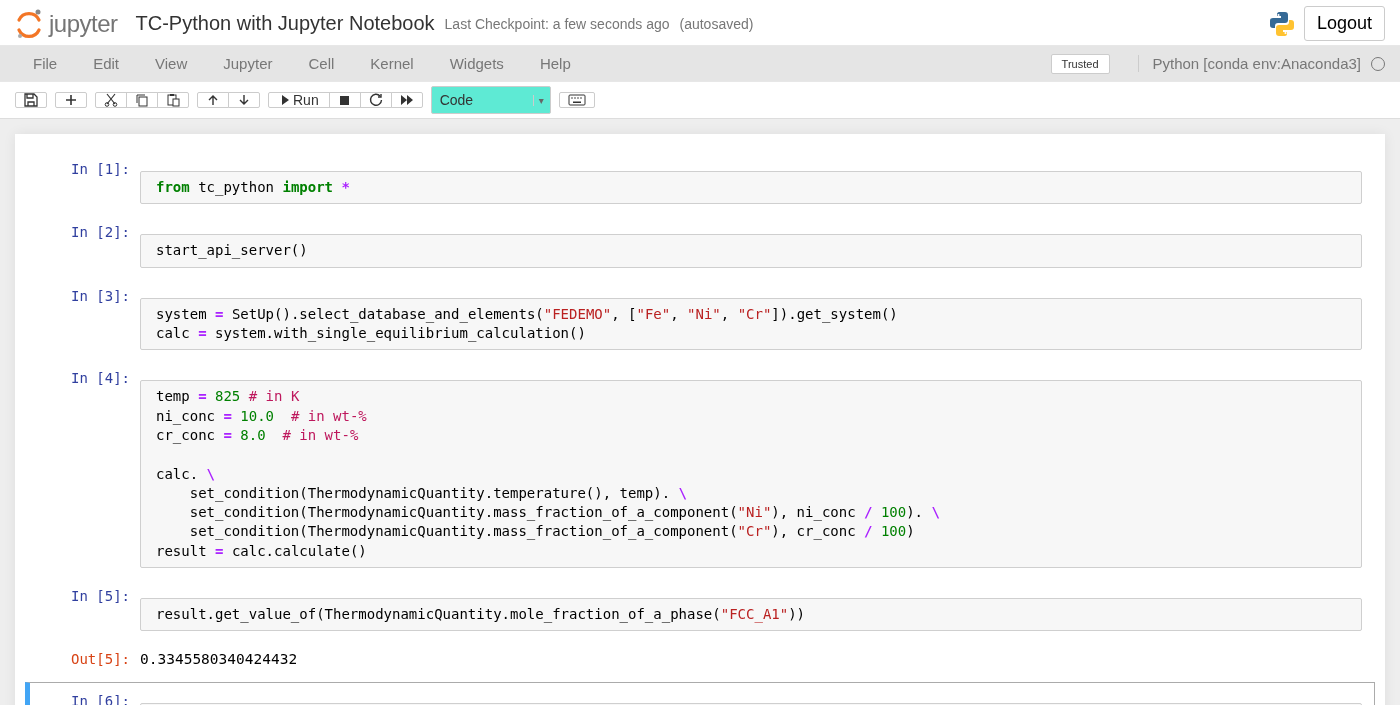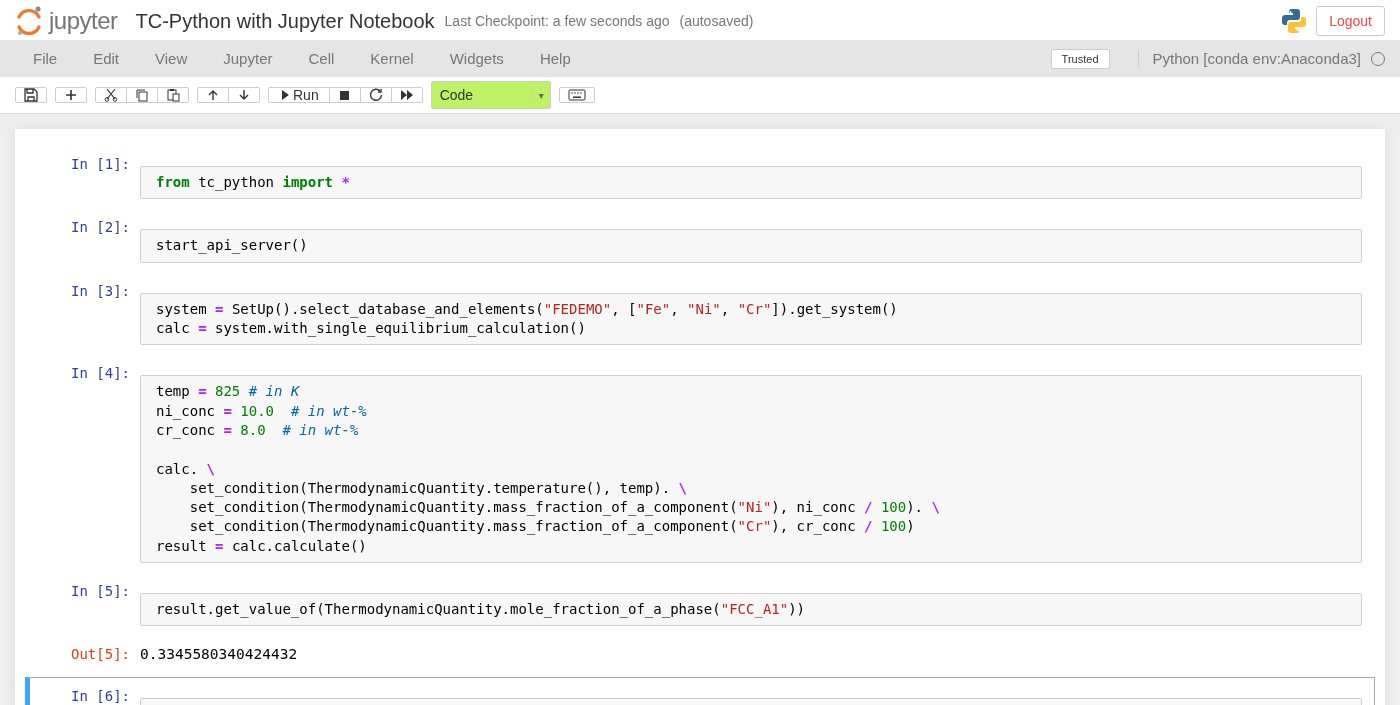--- a/index.html
+++ b/index.html
@@ -41,22 +41,22 @@
   font-size: 14px;
   margin-left: 10px;
 }
 .header-spacer { flex: 1; }
 .python-logo { margin-right: 8px; }
 .logout-btn {
   background: #fff;
   border: 1px solid #ccc;
   border-radius: 3px;
   padding: 6px 12px;
-  font-size: 14px;
-  color: #ef4444;
+  font-size: 18px;
+  color: #000000;
 }
 
 
 .menubar {
   display: flex;
   align-items: center;
   background: #e5e5e5;
   border-bottom: 1px solid #e7e7e7;
   padding: 0 15px;
   height: 36px;
@@ -119,21 +119,21 @@
   font-size: 14px;
   margin-left: -1px;
 }
 .tb-btn:first-child { margin-left: 0; border-radius: 2px 0 0 2px; }
 .tb-btn:last-child { border-radius: 0 2px 2px 0; }
 .tb-btn.single { border-radius: 2px; }
 .tb-btn.run { padding: 0 10px; }
 .tb-select {
   height: 28px;
   border: 1px solid #ccc;
-  background: #bef264;
+  background: #5eead4;
   padding: 0 24px 0 8px;
   font-size: 14px;
   position: relative;
   width: 120px;
   display: flex;
   align-items: center;
   border-radius: 2px;
 }
 .tb-select::after {
   content: '▾';
@@ -198,21 +198,21 @@
   font-size: 14.5px;
   padding: 6px 0;
   color: #000;
 }
 
 
 .cm-kw { color: #008000; font-weight: bold; }
 .cm-op { color: #AA22FF; font-weight: bold; }
 .cm-str { color: #BA2121; }
 .cm-num { color: #008000; }
-.cm-com { color: #0369a1; font-style: italic; }
+.cm-com { color: #be185d; }
 
 svg { display: block; }
 </style>
 </head>
 <body>
 
 <div class="header">
   <div class="jupyter-logo">
     <svg width="28" height="30" viewBox="0 0 28 30">
       <circle cx="23" cy="3" r="2.5" fill="#888"></circle>

